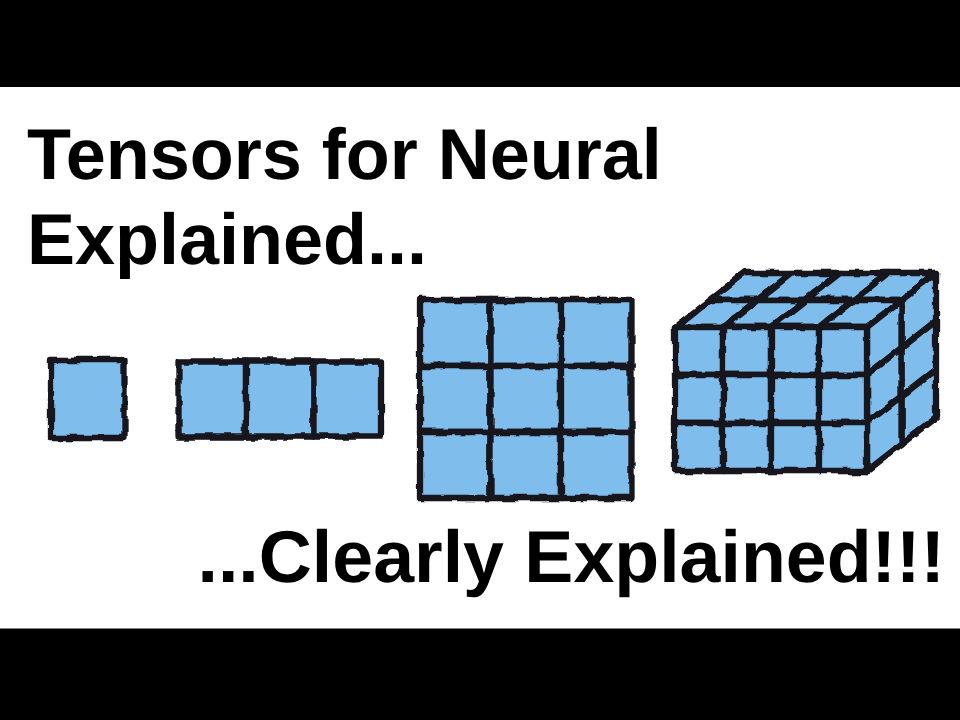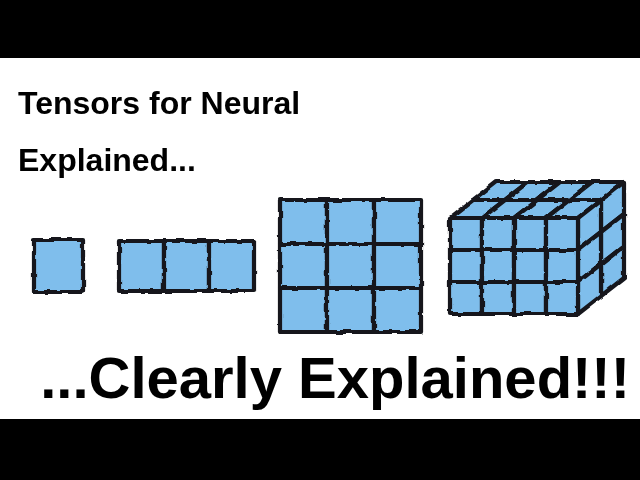--- a/index.html
+++ b/index.html
@@ -20,33 +20,33 @@
     left: 0;
     width: 640px;
     background: #000000;
   }
   .bar.top { top: 0; height: 58px; }
   .bar.bottom { bottom: 0; height: 61px; }
   .title {
     position: absolute;
     left: 18px;
     top: 75px;
-    font-size: 32px;
+    font-size: 48px;
     font-weight: 700;
     line-height: 57px;
     color: #000000;
     letter-spacing: 0;
     white-space: nowrap;
   }
   .title .tline { display: block; }
   .subtitle {
     position: absolute;
     right: 10px;
     top: 344px;
-    font-size: 58px;
+    font-size: 49px;
     font-weight: 700;
     color: #000000;
     letter-spacing: 0;
     white-space: nowrap;
   }
   #diagram {
     position: absolute;
     left: 0;
     top: 0;
     width: 640px;

